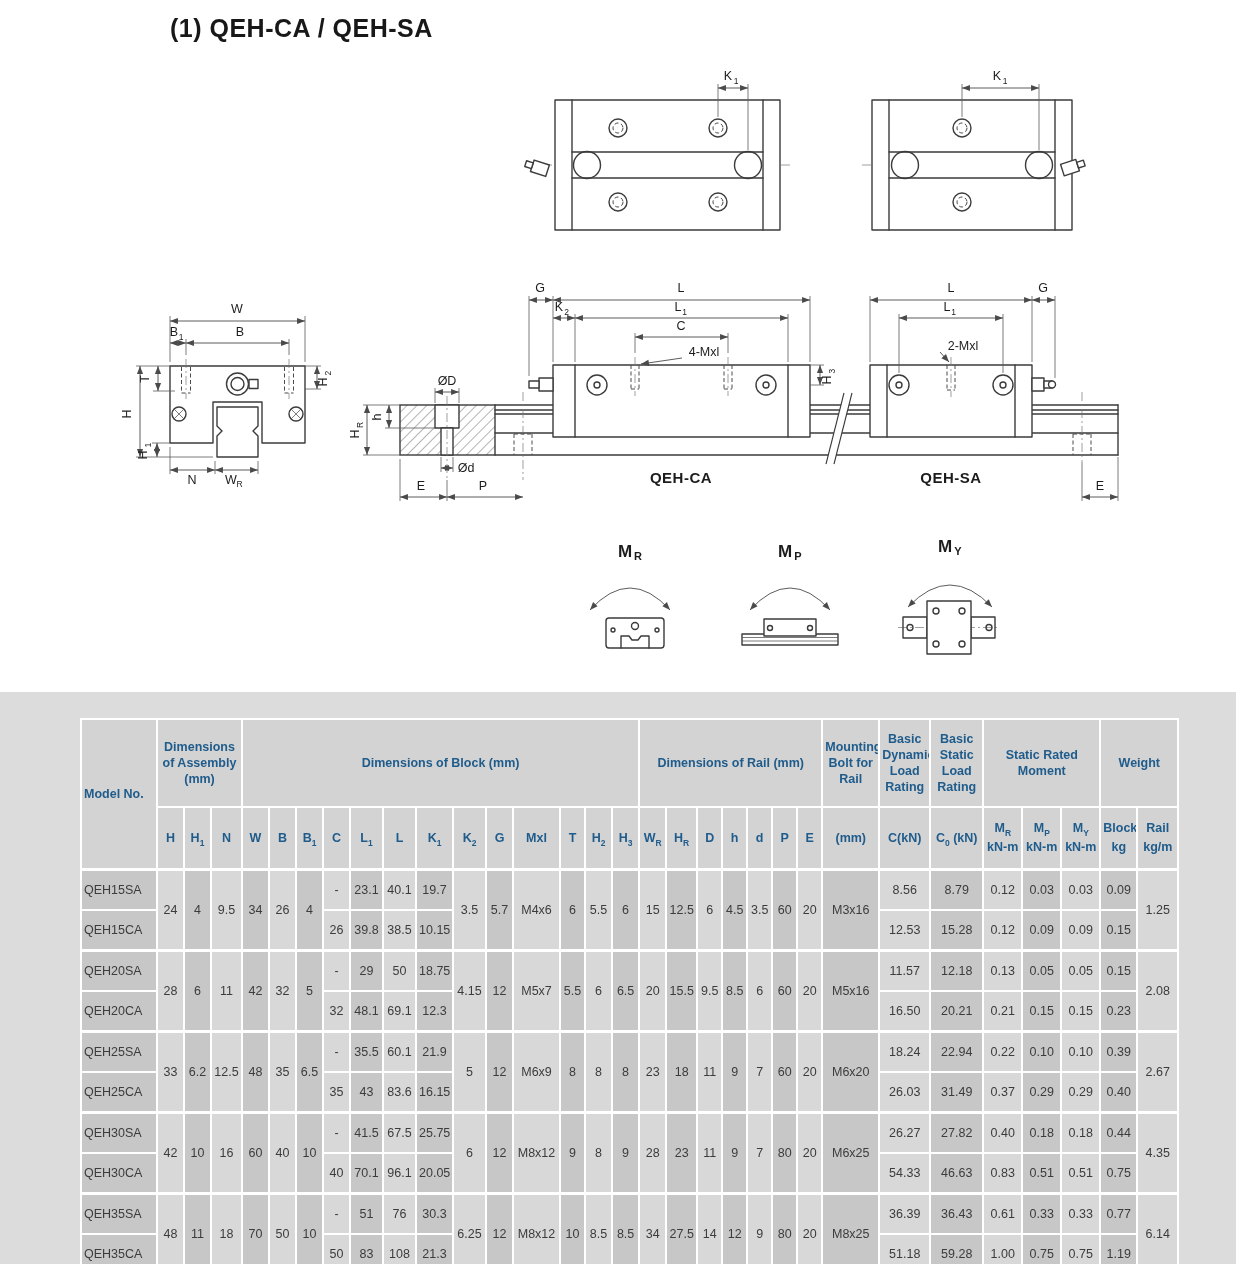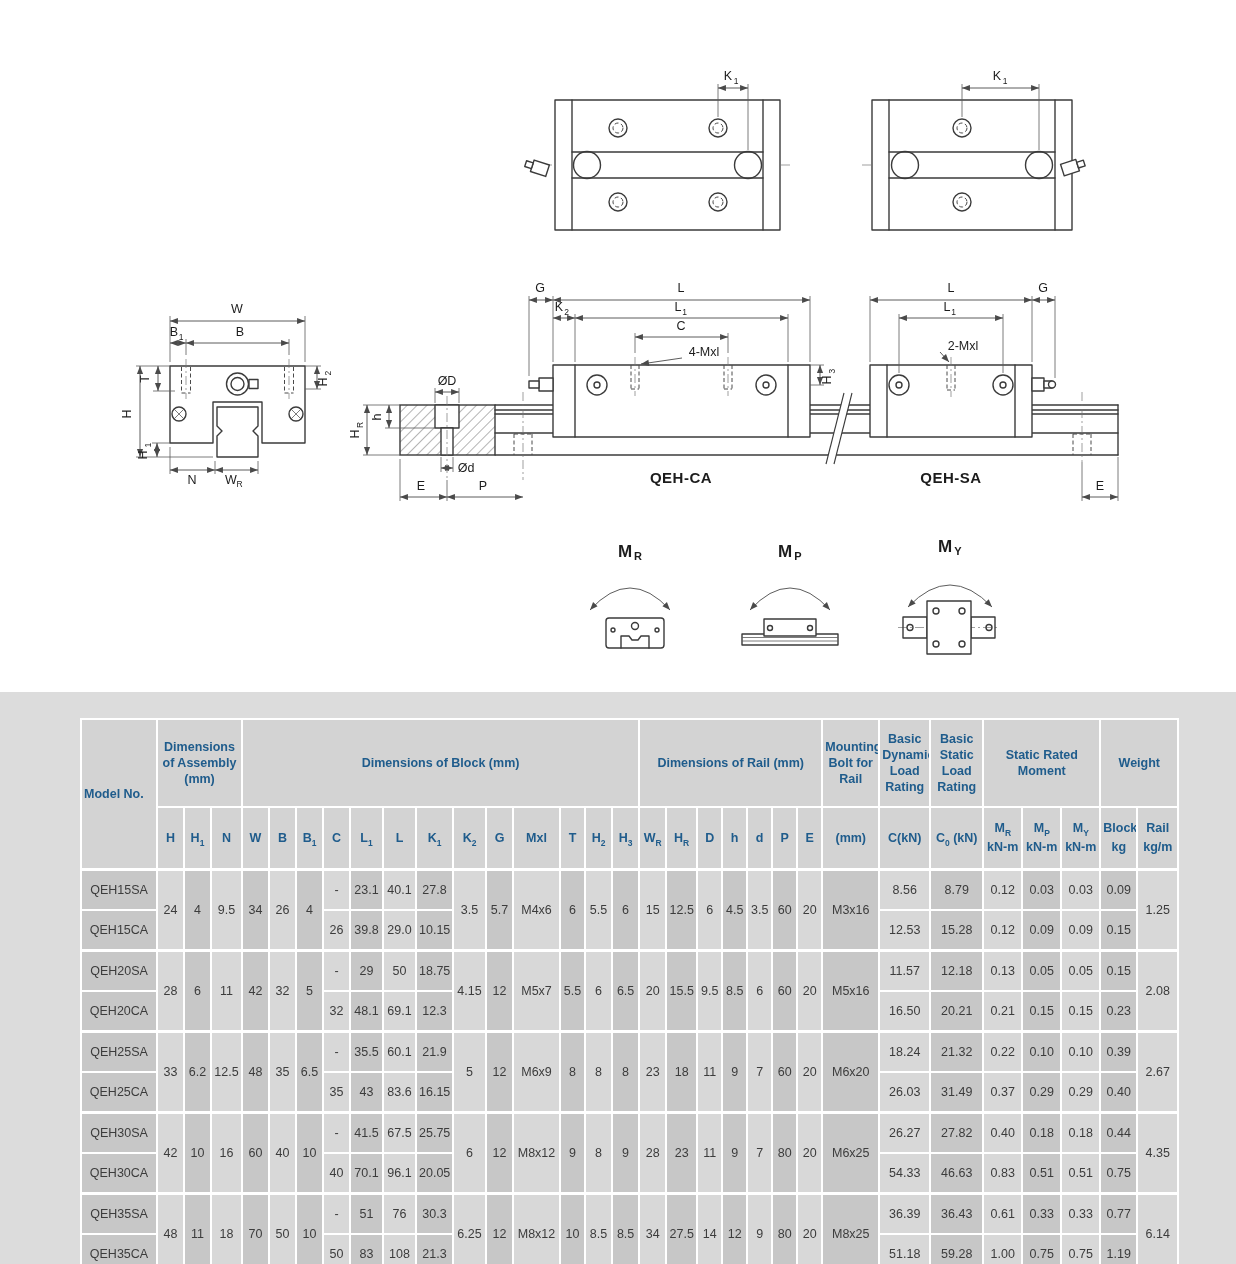--- a/index.html
+++ b/index.html
@@ -29,30 +29,31 @@
   table.spec{border-collapse:collapse;table-layout:fixed;width:1082px;
              font-size:12.5px;color:#3c3c3c;text-align:center;}
   table.spec td,table.spec th{border:2px solid #fff;padding:1px 2px;overflow:hidden;}
   th.hd{background:#d3d3d3;color:#1f5c8c;font-weight:600;font-size:12.5px;line-height:1.3;vertical-align:middle;}
   tr.hrow1 th{height:84px;}
   tr.hrow2 th{height:58px;}
   th.model-h{text-align:left;padding-left:7px;}
   td.cd{background:#c7c7c7;}
   td.cl2{background:#d8d8d8;}
   table.spec td{height:36px;}
-  td.model{text-align:center;padding-left:8px;margin-left:26px;}
+  td.model{text-align:left;padding-left:8px;margin-left:26px;}
   tr.gstart td{border-top:3px solid #fff;}
   sub{font-size:8.5px;line-height:0;}
   .two div{line-height:1.5;}
 </style>
 </head>
 <body>
 
 <div class="page">
 
+  <div class="title">(1) QEH-CA / QEH-SA</div>
 
   <svg class="draw" width="1236" height="692" viewBox="0 0 1236 692">
     <defs>
       <marker id="ah" viewBox="0 0 10 10" refX="9.3" refY="5" markerWidth="10" markerHeight="10" orient="auto-start-reverse">
         <path d="M0.5,1.6 L9.3,5 L0.5,8.4 Z" fill="#4a4a4a"></path>
       </marker>
       <pattern id="hatch" width="7" height="7" patternUnits="userSpaceOnUse" patternTransform="rotate(45)">
         <line x1="0" y1="0" x2="0" y2="7" stroke="#6a6a6a" stroke-width="1"></line>
       </pattern>
     </defs>
@@ -462,21 +463,21 @@
             <td class="cd model">QEH15SA</td>
             <td class="cl2" rowspan="2">24</td>
             <td class="cd" rowspan="2">4</td>
             <td class="cl2" rowspan="2">9.5</td>
             <td class="cd" rowspan="2">34</td>
             <td class="cl2" rowspan="2">26</td>
             <td class="cd" rowspan="2">4</td>
             <td class="cl2">-</td>
             <td class="cd">23.1</td>
             <td class="cl2">40.1</td>
-            <td class="cd">27.8</td>
+            <td class="cd">19.7</td>
             <td class="cl2" rowspan="2">3.5</td>
             <td class="cd" rowspan="2">5.7</td>
             <td class="cl2" rowspan="2">M4x6</td>
             <td class="cd" rowspan="2">6</td>
             <td class="cl2" rowspan="2">5.5</td>
             <td class="cd" rowspan="2">6</td>
             <td class="cl2" rowspan="2">15</td>
             <td class="cd" rowspan="2">12.5</td>
             <td class="cl2" rowspan="2">6</td>
             <td class="cd" rowspan="2">4.5</td>
@@ -489,21 +490,21 @@
             <td class="cl2">0.12</td>
             <td class="cd">0.03</td>
             <td class="cl2">0.03</td>
             <td class="cd">0.09</td>
             <td class="cl2" rowspan="2">1.25</td>
           </tr>
           <tr>
             <td class="cd model">QEH15CA</td>
             <td class="cl2">26</td>
             <td class="cd">39.8</td>
-            <td class="cl2">29.0</td>
+            <td class="cl2">38.5</td>
             <td class="cd">10.15</td>
             <td class="cl2">12.53</td>
             <td class="cd">15.28</td>
             <td class="cl2">0.12</td>
             <td class="cd">0.09</td>
             <td class="cl2">0.09</td>
             <td class="cd">0.15</td>
           </tr>
           <tr class="gstart">
             <td class="cd model">QEH20SA</td>
@@ -572,21 +573,21 @@
             <td class="cd" rowspan="2">8</td>
             <td class="cl2" rowspan="2">23</td>
             <td class="cd" rowspan="2">18</td>
             <td class="cl2" rowspan="2">11</td>
             <td class="cd" rowspan="2">9</td>
             <td class="cl2" rowspan="2">7</td>
             <td class="cd" rowspan="2">60</td>
             <td class="cl2" rowspan="2">20</td>
             <td class="cd" rowspan="2">M6x20</td>
             <td class="cl2">18.24</td>
-            <td class="cd">21.32</td>
+            <td class="cd">22.94</td>
             <td class="cl2">0.22</td>
             <td class="cd">0.10</td>
             <td class="cl2">0.10</td>
             <td class="cd">0.39</td>
             <td class="cl2" rowspan="2">2.67</td>
           </tr>
           <tr>
             <td class="cd model">QEH25CA</td>
             <td class="cl2">35</td>
             <td class="cd">43</td>

